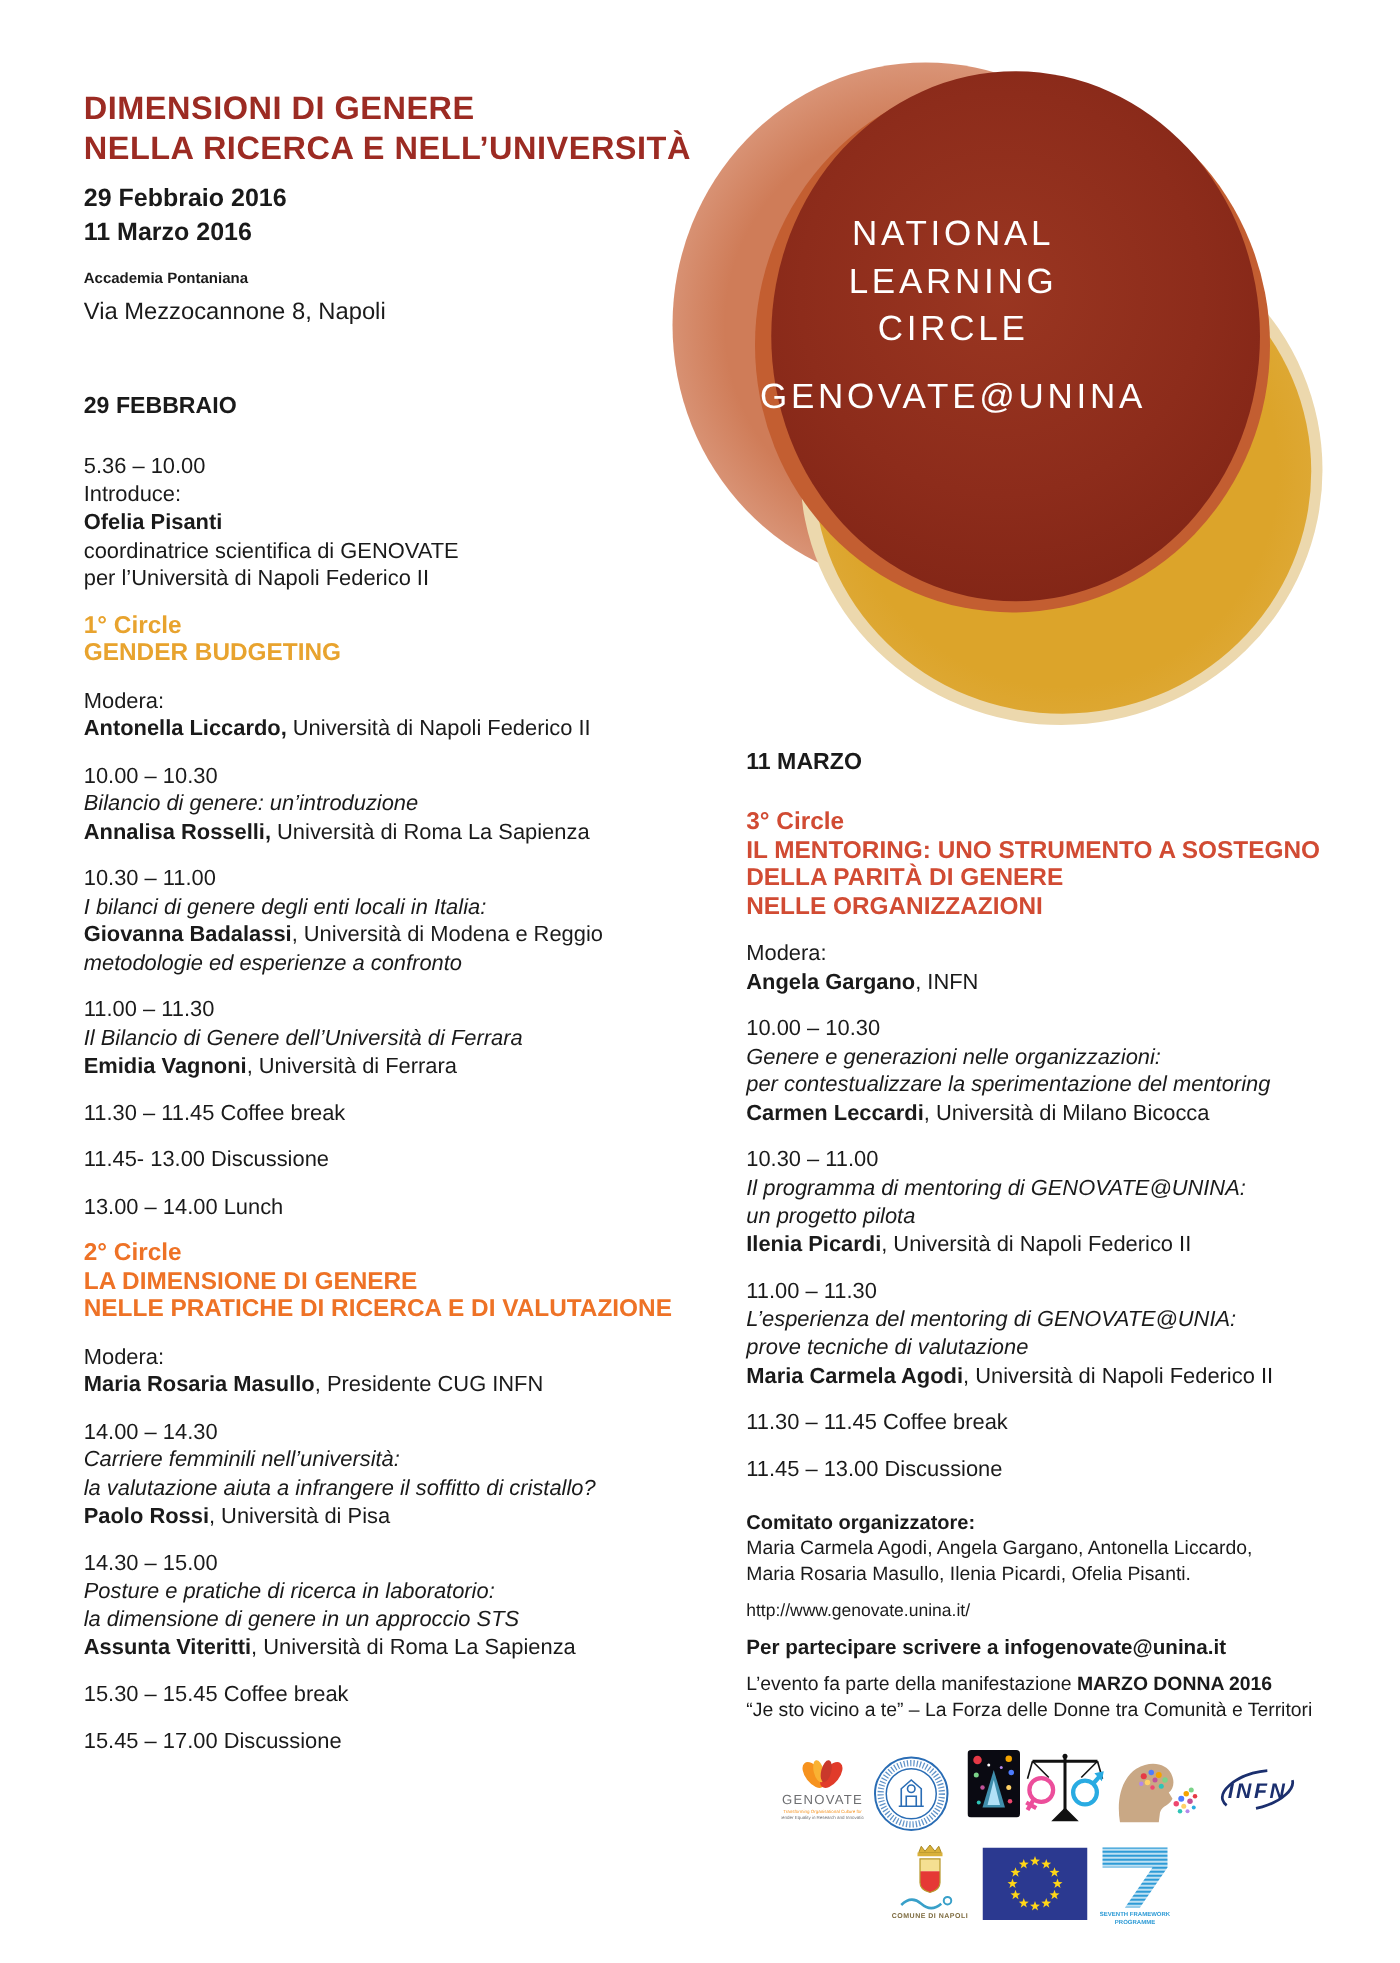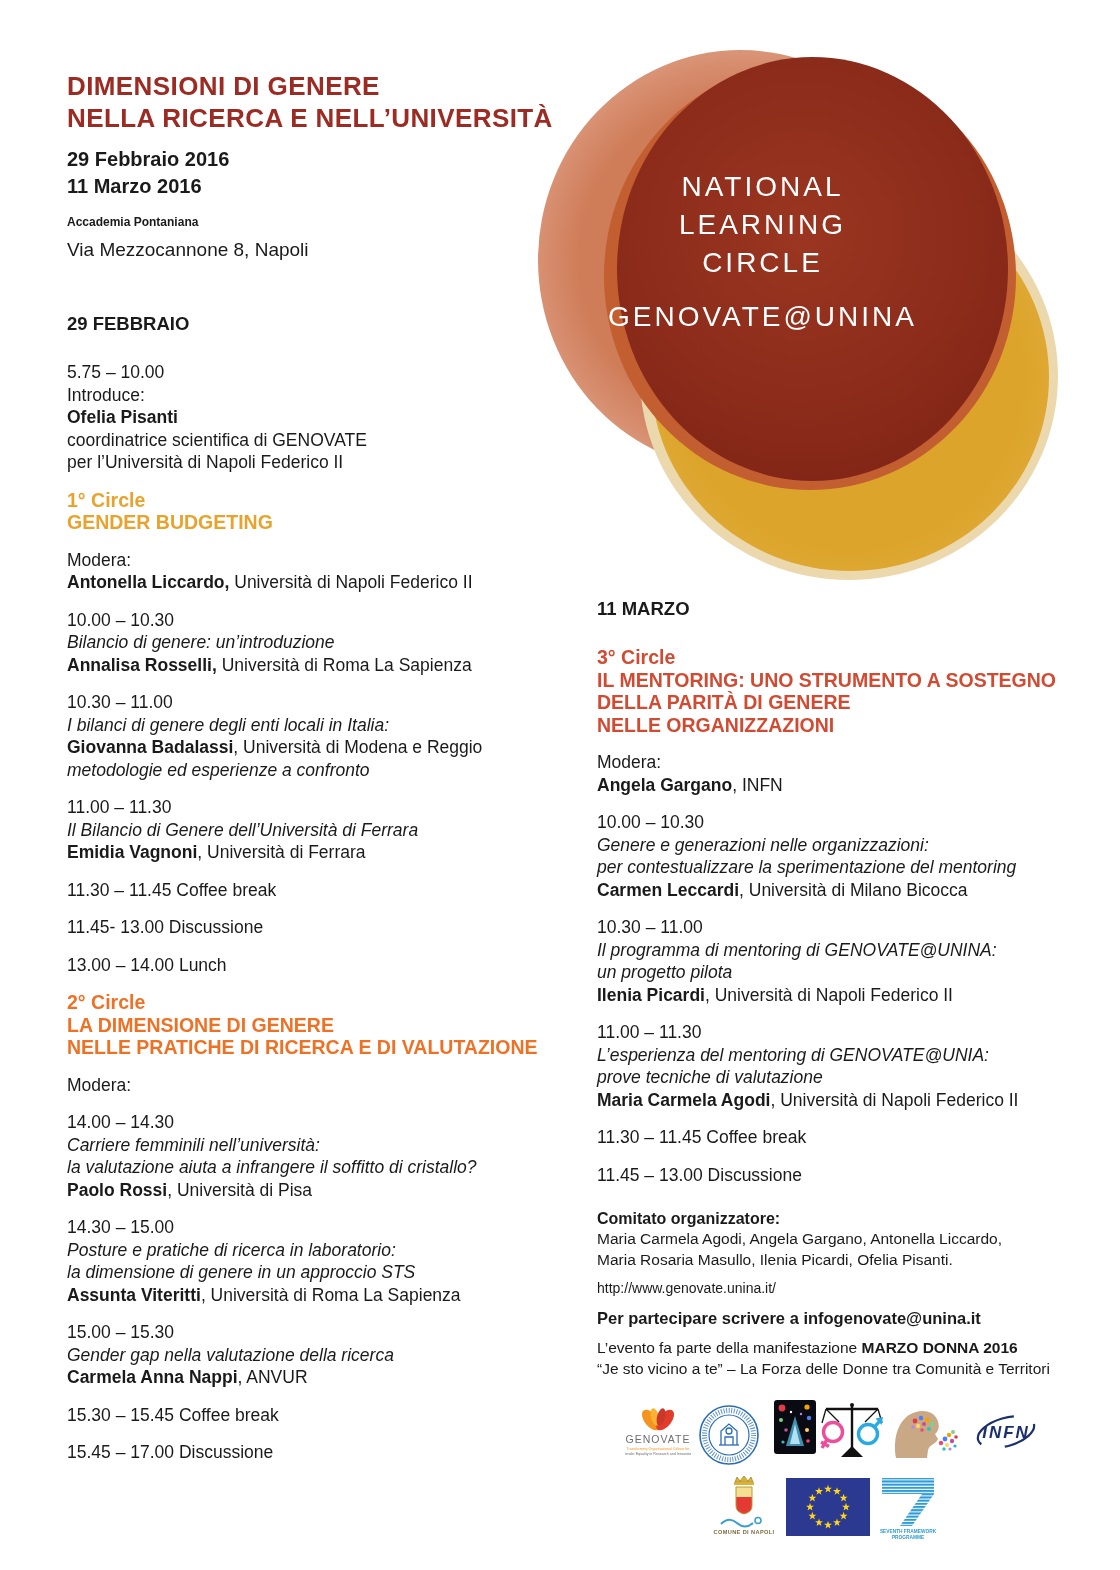--- a/index.html
+++ b/index.html
@@ -83,21 +83,21 @@
       <span>11 Marzo 2016</span>
     </p>
     <p class="venue">
       <span class="venue-name">Accademia Pontaniana</span><br>
       <span class="venue-addr">Via Mezzocannone 8, Napoli</span>
     </p>
 
     <h2 class="day-label">29 FEBBRAIO</h2>
 
     <div class="block">
-      <div class="line">5.75 – 10.00</div>
+      <div class="line">5.36 – 10.00</div>
       <div class="line">Introduce:</div>
       <div class="line"><strong>Ofelia Pisanti</strong></div>
       <div class="line">coordinatrice scientifica di GENOVATE</div>
       <div class="line">per l’Università di Napoli Federico II</div>
     </div>
 
     <div class="circle-head gold">
       <div>1° Circle</div>
       <div>GENDER BUDGETING</div>
     </div>
@@ -131,41 +131,37 @@
     <div class="block line">13.00 – 14.00 Lunch</div>
 
     <div class="circle-head orange">
       <div>2° Circle</div>
       <div>LA DIMENSIONE DI GENERE</div>
       <div>NELLE PRATICHE DI RICERCA E DI VALUTAZIONE</div>
     </div>
 
     <div class="block">
       <div class="line">Modera:</div>
+      <div class="line"><strong>Maria Rosaria Masullo</strong><span>, Presidente CUG INFN</span></div>
     </div>
 
     <div class="block">
       <div class="line">14.00 – 14.30</div>
       <div class="line it">Carriere femminili nell’università:</div>
       <div class="line it">la valutazione aiuta a infrangere il soffitto di cristallo?</div>
       <div class="line"><strong>Paolo Rossi</strong><span>, Università di Pisa</span></div>
     </div>
 
     <div class="block">
       <div class="line">14.30 – 15.00</div>
       <div class="line it">Posture e pratiche di ricerca in laboratorio:</div>
       <div class="line it">la dimensione di genere in un approccio STS</div>
       <div class="line"><strong>Assunta Viteritti</strong><span>, Università di Roma La Sapienza</span></div>
     </div>
 
-    <div class="block">
-      <div class="line">15.00 – 15.30</div>
-      <div class="line it">Gender gap nella valutazione della ricerca</div>
-      <div class="line"><strong>Carmela Anna Nappi</strong><span>, ANVUR</span></div>
-    </div>
 
     <div class="block line">15.30 – 15.45 Coffee break</div>
     <div class="block line">15.45 – 17.00 Discussione</div>
   </div>
 
   <div class="col-right">
     <h2 class="day-label">11 MARZO</h2>
 
     <div class="circle-head verm">
       <div>3° Circle</div>

